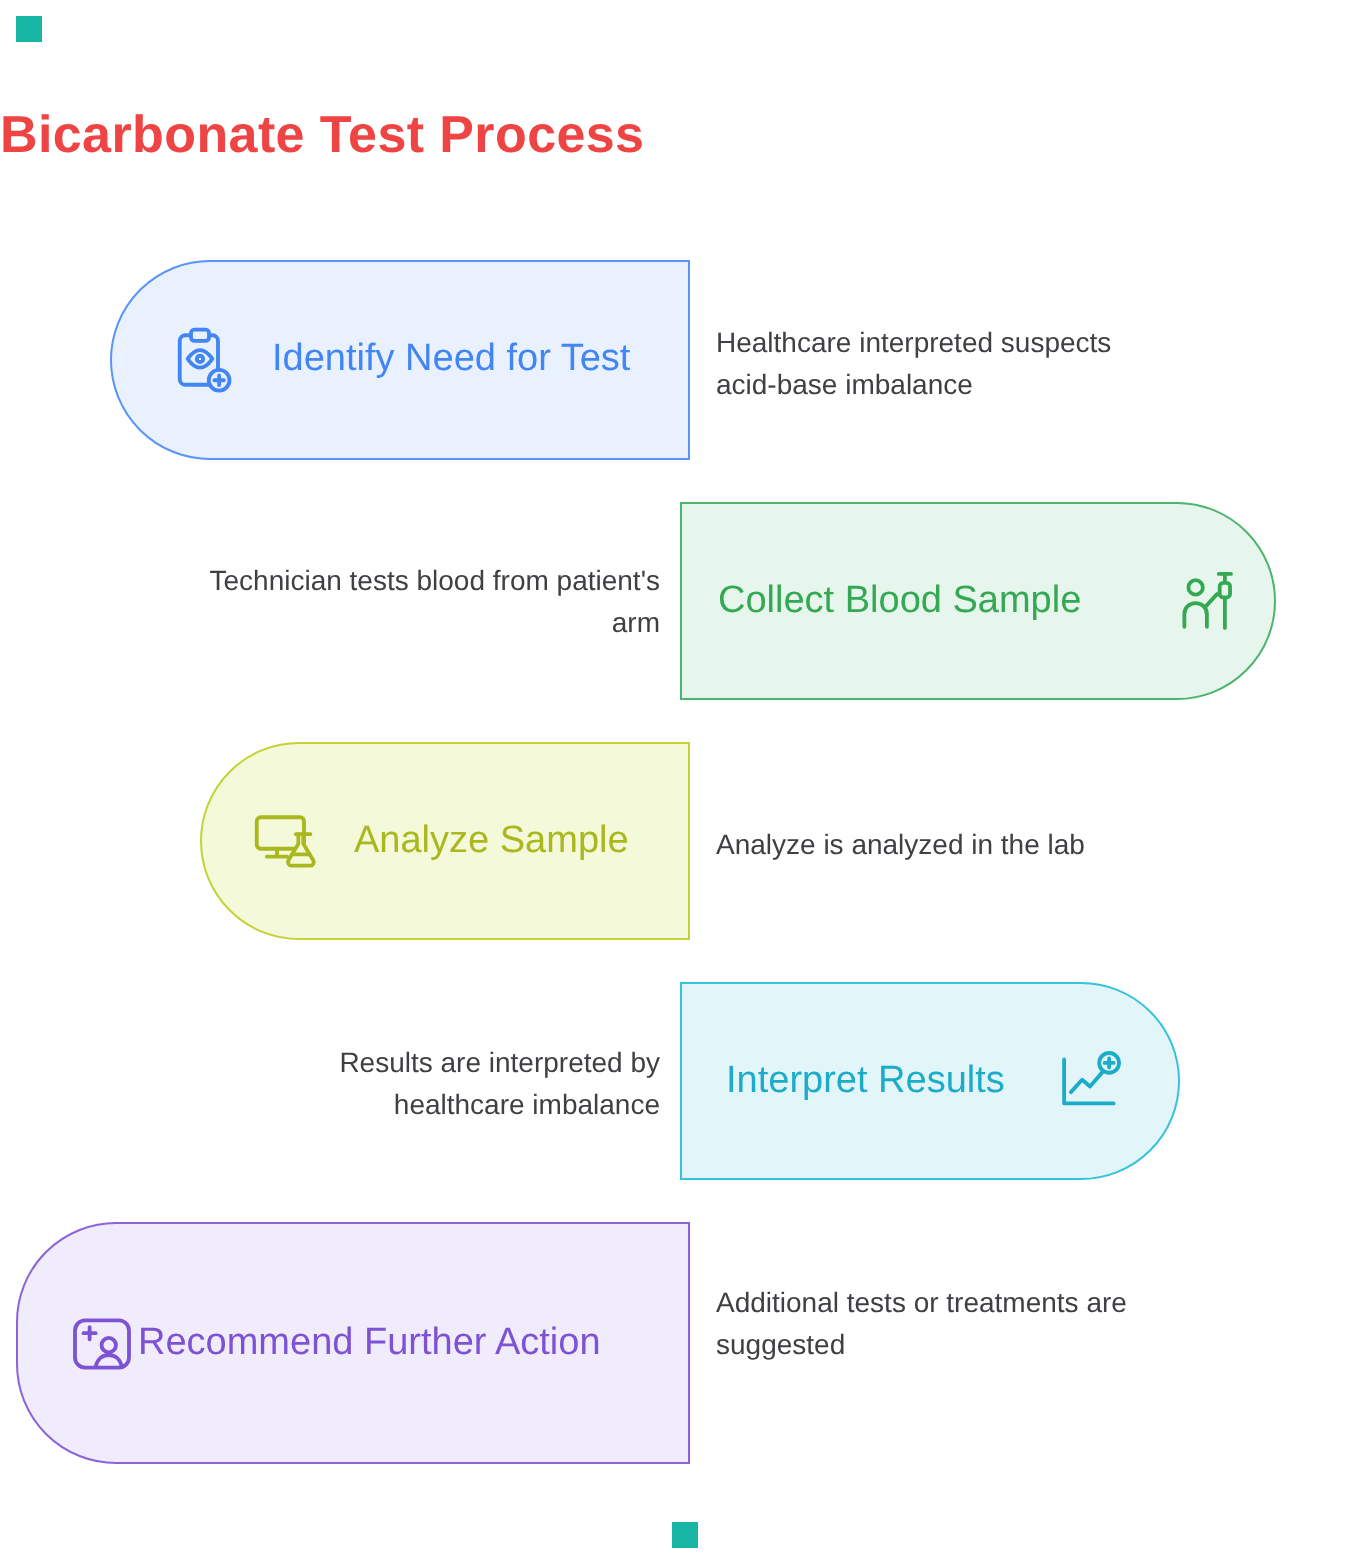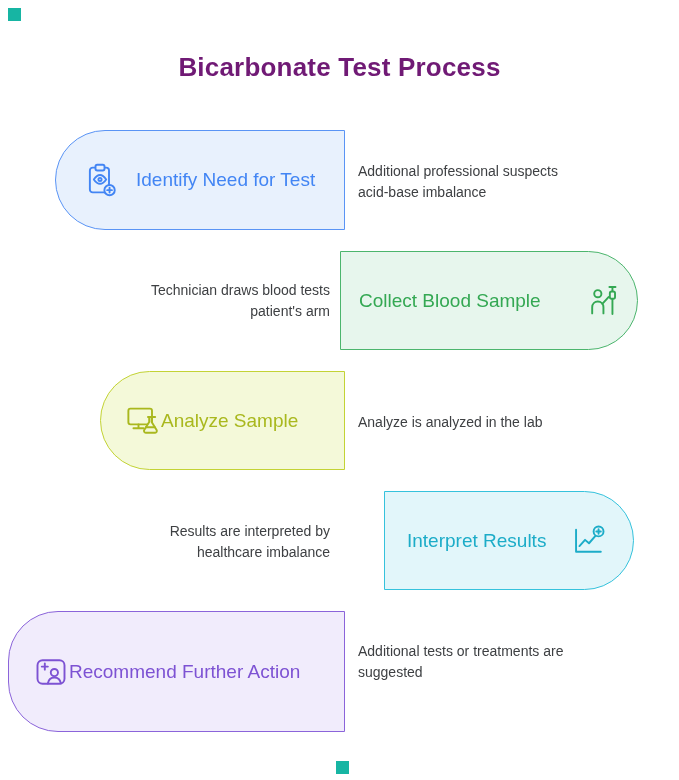--- a/index.html
+++ b/index.html
@@ -16,24 +16,23 @@
   }
 
   .sq { position: absolute; width: 13px; height: 13px; background: #17b5a3; }
   .sq.top { left: 8px; top: 8px; }
   .sq.bottom { left: 336px; top: 761px; }
 
   .title {
     position: absolute;
     top: 52px; left: 0;
     width: 100%;
-    text-align: center;
     font-size: 26px;
     font-weight: 700;
-    color: #701a75;
+    color: #ef4444;
     letter-spacing: 0.2px;
   }
 
   .step { position: static; }
 
   .card {
     position: absolute;
     display: flex;
     align-items: center;
     border: 1.6px solid var(--border, #999);
@@ -55,22 +54,22 @@
     fill: none;
     stroke-width: 1.7;
     stroke-linecap: round;
     stroke-linejoin: round;
   }
   .step svg .fillbg { fill: var(--fill, #fff); }
 
   
   .card-0 { left: 55px;  top: 130px; width: 290px; height: 100px; padding-left: 26px;  gap: 18px; }
   .card-1 { left: 340px; top: 251px; width: 298px; height: 99px;  padding: 0 24px 0 18px; justify-content: space-between; gap: 45px; }
-  .card-2 { left: 100px; top: 371px; width: 245px; height: 99px;  padding-left: 24px;  }
-  .card-3 { left: 340px; top: 491px; width: 250px; height: 99px;  padding: 0 26px 0 22px; justify-content: space-between; margin-left: 44px; }
+  .card-2 { left: 100px; top: 371px; width: 245px; height: 99px;  padding-left: 24px;  gap: 16px; }
+  .card-3 { left: 340px; top: 491px; width: 250px; height: 99px;  padding: 0 26px 0 22px; justify-content: space-between; }
   .card-4 { left: 8px;   top: 611px; width: 337px; height: 121px;  padding-left: 24px;  }
 
   .desc {
     position: absolute;
     font-size: 14px;
     line-height: 1.5;
     color: #3e4043;
   }
   .desc-0 { left: 358px; top: 161px; width: 226px; text-align: left; }
   .desc-1 { left: 104px; top: 280px; width: 226px; text-align: right; }
@@ -95,38 +94,38 @@
           <rect x="7" y="5" width="17" height="22" rx="2.5"></rect>
           <rect x="12" y="2.5" width="8" height="5" rx="1.5" class="fillbg"></rect>
           <path d="M10.5 15.5c1.8-2.6 4-3.9 5.5-3.9s3.7 1.3 5.5 3.9c-1.8 2.6-4 3.9-5.5 3.9s-3.7-1.3-5.5-3.9z"></path>
           <circle cx="16" cy="15.5" r="1.4"></circle>
           <circle cx="24.5" cy="25" r="4.6" class="fillbg"></circle>
           <path d="M24.5 22.9v4.2M22.4 25h4.2"></path>
         </svg>
       </span>
       <span class="label">Identify Need for Test</span>
     </div>
-    <p class="desc desc-0">Additional professional suspects acid-base imbalance</p>
+    <p class="desc desc-0">Healthcare interpreted suspects acid-base imbalance</p>
   </section>
 
   <section class="step" style="--accent: #34a853; --border: #4cb56d; --fill: #e7f6ed;">
     <div class="card card-1 round-right">
       <span class="label">Collect Blood Sample</span>
       <span class="icon">
         <svg viewBox="0 0 32 32" width="36" height="36" aria-hidden="true">
           <circle cx="10.5" cy="9.5" r="3.2"></circle>
           <path d="M5.5 27v-5.5c0-3 2.2-5 5-5s5 2 5 5V27"></path>
           <path d="M14.5 18.5l5.5-6"></path>
           <line x1="23.5" y1="3.5" x2="23.5" y2="27.5"></line>
           <path d="M20.8 3.5h5.4"></path>
           <rect x="21.2" y="7.5" width="4.6" height="6.5" rx="1.6" class="fillbg"></rect>
         </svg>
       </span>
     </div>
-    <p class="desc desc-1">Technician draws blood tests patient's arm</p>
+    <p class="desc desc-1">Technician tests blood from patient's arm</p>
   </section>
 
   <section class="step" style="--accent: #a9b81e; --border: #c3d335; --fill: #f4f9d9;">
     <div class="card card-2 round-left">
       <span class="icon">
         <svg viewBox="0 0 32 32" width="36" height="36" aria-hidden="true">
           <rect x="3" y="5" width="21" height="14" rx="1.8"></rect>
           <path d="M12 19v3.5M7.5 22.5h9"></path>
           <path class="fillbg" d="M21.5 12.5v4.3l-4.4 7.3c-.6 1 .1 2.4 1.3 2.4h8.4c1.2 0 1.9-1.4 1.3-2.4l-4.4-7.3v-4.3"></path>
           <path d="M20.4 12.5h6.4"></path>

